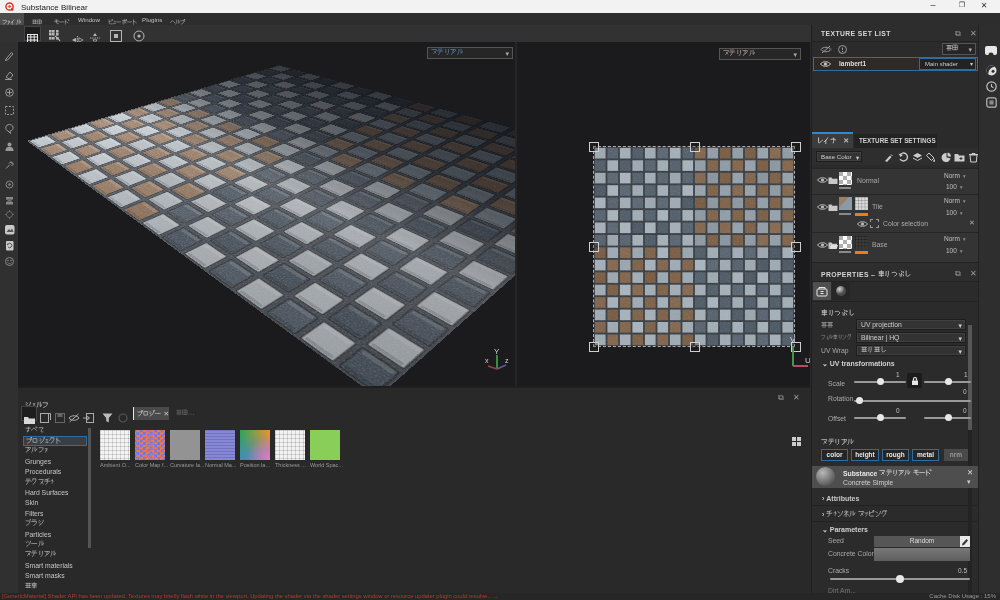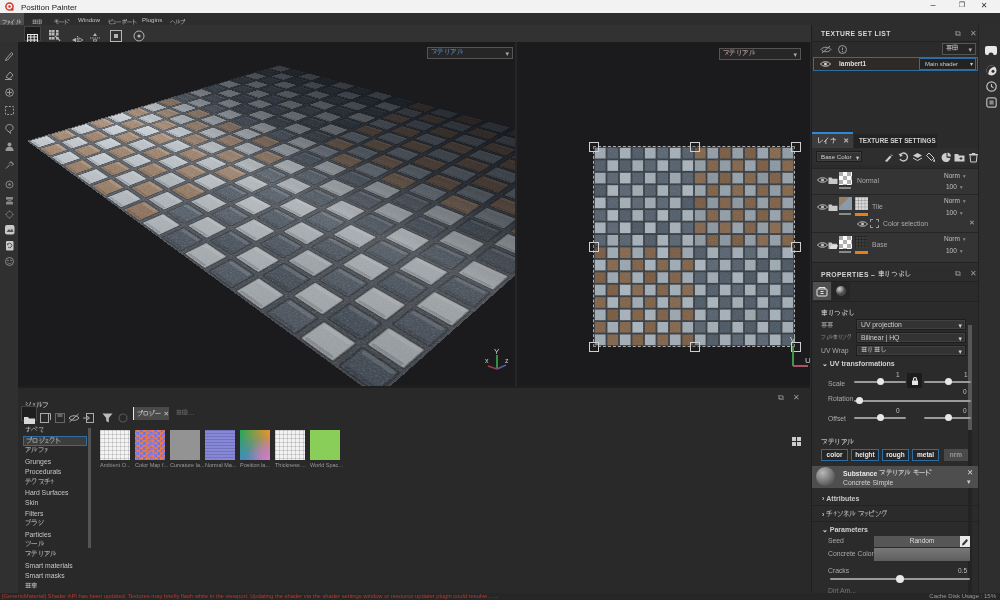--- a/index.html
+++ b/index.html
@@ -30,21 +30,21 @@
 .knob{position:absolute;width:7px;height:7px;border-radius:50%;background:#e8e8e8;top:-2.5px}
 .val{position:absolute;color:#c0c0c0;font-size:6.5px}
 .chanbtn{position:absolute;height:12px;background:#252525;border:1px solid #2e6da4;color:#e8e8e8;font-weight:bold;font-size:6.5px;text-align:center;line-height:10px}
 </style></head><body>
 <div class="abs titlebar">
     <div class="abs" style="left:5px;top:2px"><svg width="9" height="9" viewBox="0 0 9 9" style="">
         <circle cx="4.5" cy="4.5" r="3.6" fill="none" stroke="#d6362c" stroke-width="1.5"></circle>
         <circle cx="4.5" cy="4.5" r="1.2" fill="#d6362c"></circle>
         <circle cx="7.2" cy="7.4" r="1.4" fill="#d6362c"></circle>
       </svg></div>
-    <div class="abs" style="left:21px;top:2.5px;font-size:8px;color:#1a1a1a">Position Painter</div>
+    <div class="abs" style="left:21px;top:2.5px;font-size:8px;color:#1a1a1a">Substance Bilinear</div>
     <div class="abs" style="left:928px;top:0px;width:10px;text-align:center;color:#333;font-size:9px">–</div>
     <div class="abs" style="left:957px;top:1px;width:10px;text-align:center;color:#333;font-size:7px">❐</div>
     <div class="abs" style="left:979px;top:1px;width:10px;text-align:center;color:#333;font-size:8px">✕</div>
   </div>
 <div class="abs menubar">
     <div class="abs" style="left:0px;top:0;width:24px;height:12px;background:#4d4d4d"></div>
     <div class="menuitem" style="left:2px;top:3px"><svg viewBox="0 0 10 10" preserveAspectRatio="none" style="width:5.2px;height:5.6px;vertical-align:0.0px" fill="none" stroke="#e2e2e2" stroke-width="0.95" stroke-linecap="round">
         <path d="M1.5 2.5 H8.3 C8.3 5.5 6.2 8 2.5 9"></path>
       </svg><svg viewBox="0 0 10 10" preserveAspectRatio="none" style="width:3.2px;height:5.6px;vertical-align:0.0px" fill="none" stroke="#e2e2e2" stroke-width="0.95" stroke-linecap="round">
         <path d="M3 4 H8.6 C8.2 5.6 7 6.8 5.8 7.4"></path>

